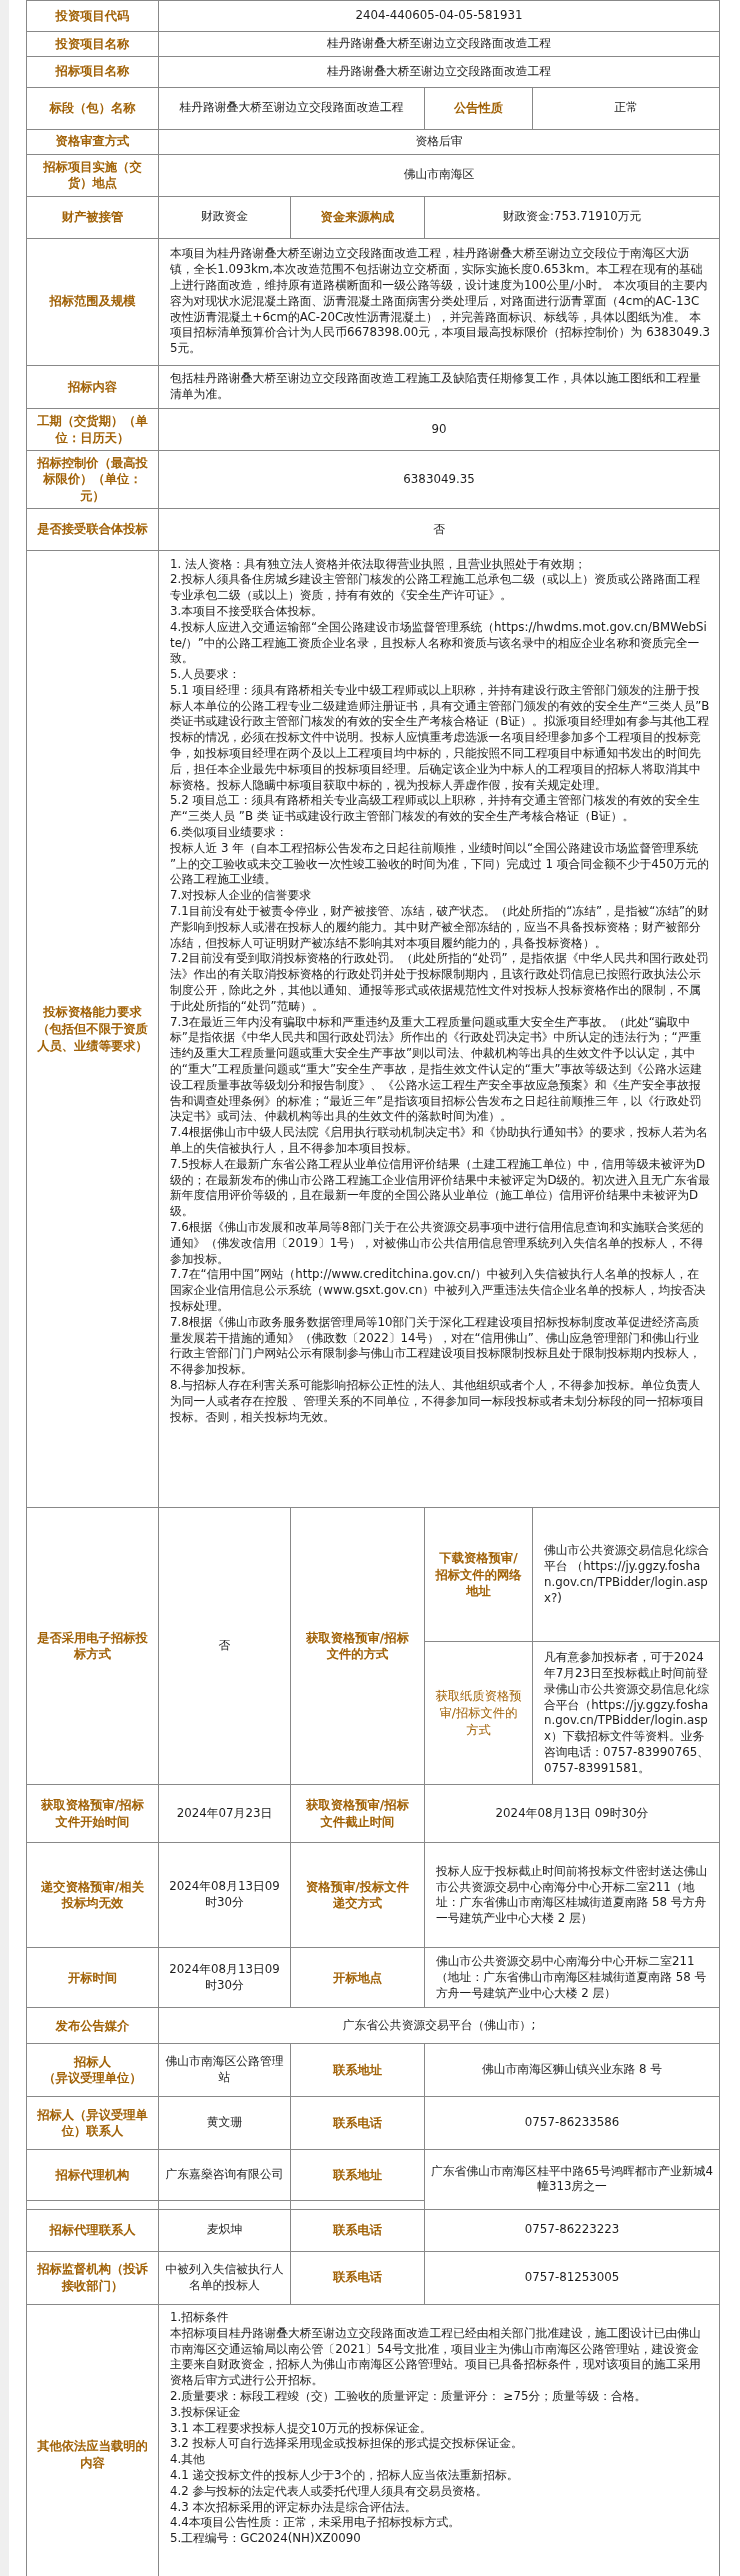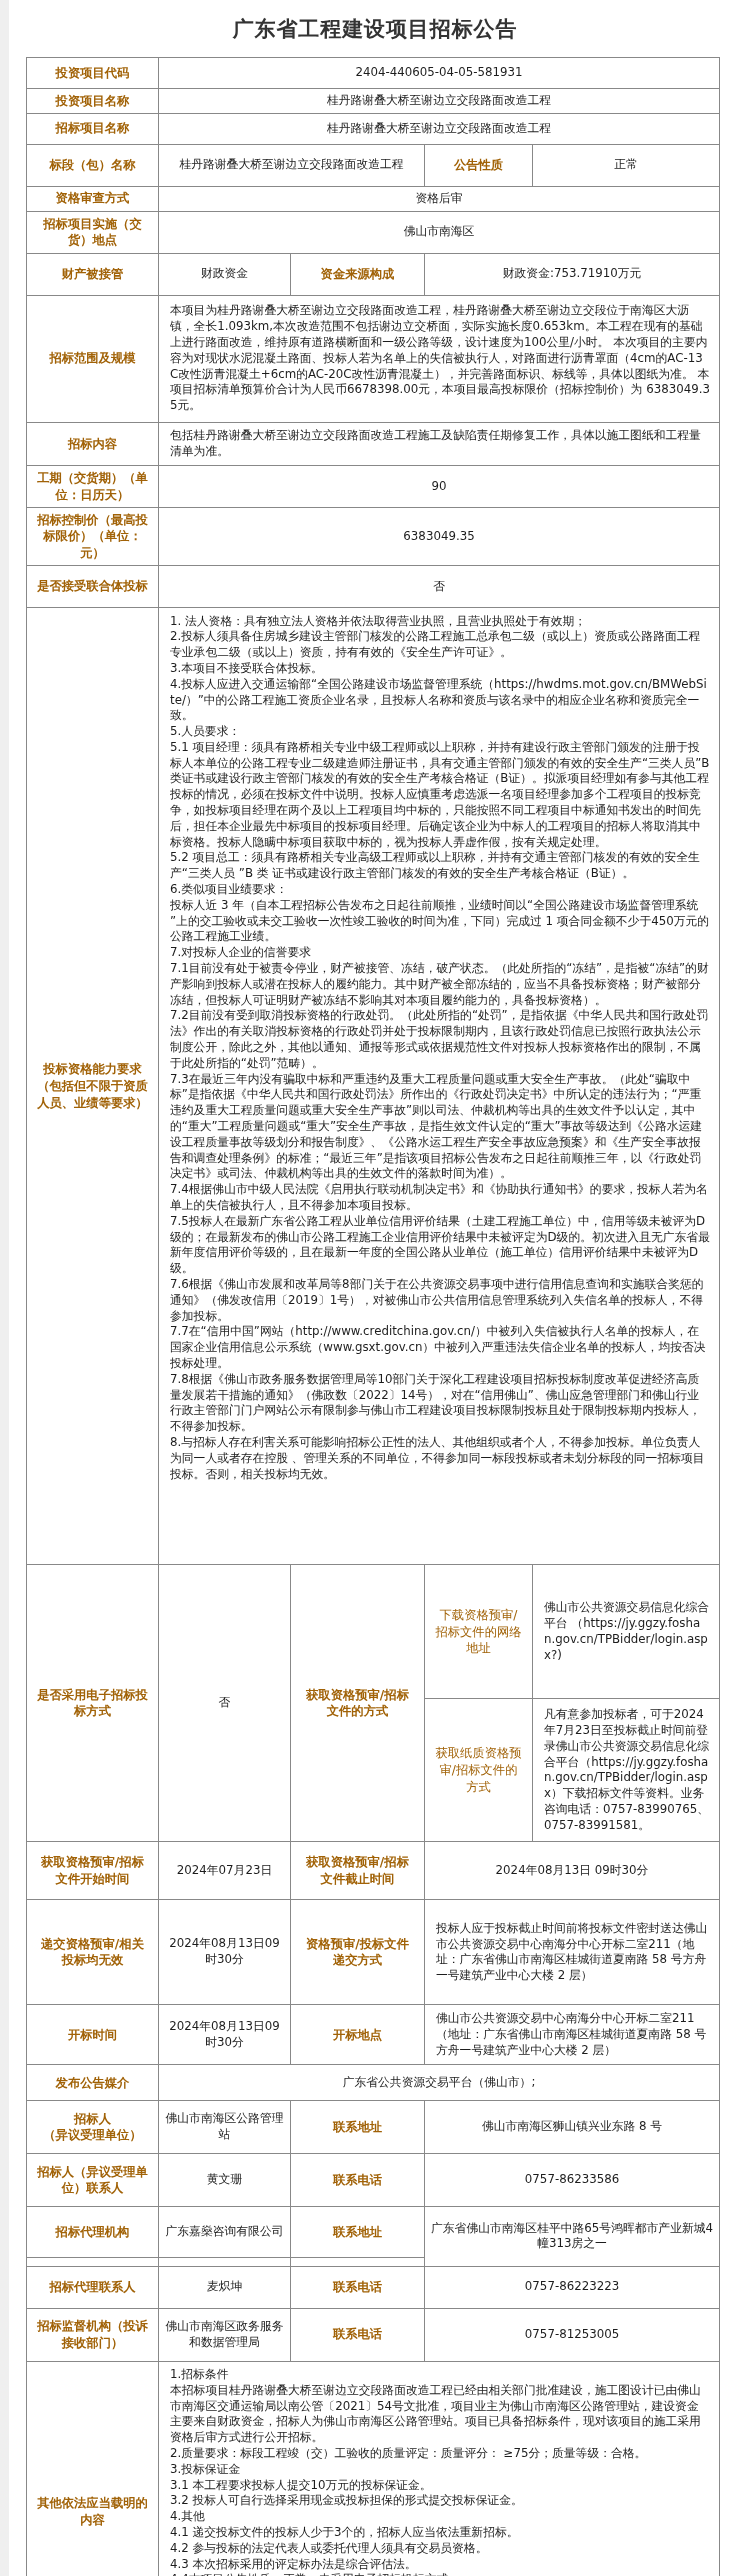--- a/index.html
+++ b/index.html
@@ -54,21 +54,20 @@
     white-space:pre-line;
     padding:5.4px 9px 5.4px 11px;
     line-height:1.34;
   }
   tr.spacer td { padding:0; height:7.3px; }
 </style>
 </head>
 <body>
 
 <div class="page">
-  <h1 class="doc-title">广东省工程建设项目招标公告</h1>
 
   <table class="doc">
     <colgroup>
       <col style="width:132px">
         <col style="width:132px">
         <col style="width:134px">
         <col style="width:108px">
         <col style="width:187px">
     </colgroup>
 
@@ -107,21 +106,21 @@
 
     <tr style="height:42px">
       <td class="lbl">财产被接管</td>
       <td>财政资金</td>
       <td class="lbl">资金来源构成</td>
       <td colspan="2">财政资金:753.71910万元</td>
     </tr>
 
     <tr style="height:127px">
       <td class="lbl">招标范围及规模</td>
-      <td colspan="4" class="txt">本项目为桂丹路谢叠大桥至谢边立交段路面改造工程，桂丹路谢叠大桥至谢边立交段位于南海区大沥镇，全长1.093km,本次改造范围不包括谢边立交桥面，实际实施长度0.653km。本工程在现有的基础上进行路面改造，维持原有道路横断面和一级公路等级，设计速度为100公里/小时。 本次项目的主要内容为对现状水泥混凝土路面、投标人若为名单上的失信被执行人，对路面进行沥青罩面（4cm的AC-13C改性沥青混凝土+6cm的AC-20C改性沥青混凝土），并完善路面标识、标线等，具体以图纸为准。 本项目招标清单预算价合计为人民币6678398.00元，本项目最高投标限价（招标控制价）为 6383049.35元。</td>
+      <td colspan="4" class="txt">本项目为桂丹路谢叠大桥至谢边立交段路面改造工程，桂丹路谢叠大桥至谢边立交段位于南海区大沥镇，全长1.093km,本次改造范围不包括谢边立交桥面，实际实施长度0.653km。本工程在现有的基础上进行路面改造，维持原有道路横断面和一级公路等级，设计速度为100公里/小时。 本次项目的主要内容为对现状水泥混凝土路面、沥青混凝土路面病害分类处理后，对路面进行沥青罩面（4cm的AC-13C改性沥青混凝土+6cm的AC-20C改性沥青混凝土），并完善路面标识、标线等，具体以图纸为准。 本项目招标清单预算价合计为人民币6678398.00元，本项目最高投标限价（招标控制价）为 6383049.35元。</td>
     </tr>
 
     <tr style="height:42px">
       <td class="lbl">招标内容</td>
       <td colspan="4" class="txt">包括桂丹路谢叠大桥至谢边立交段路面改造工程施工及缺陷责任期修复工作，具体以施工图纸和工程量清单为准。</td>
     </tr>
 
     <tr style="height:42px">
       <td class="lbl">工期（交货期）（单位：日历天）</td>
       <td colspan="4">90</td>
@@ -157,21 +156,21 @@
 7.6根据《佛山市发展和改革局等8部门关于在公共资源交易事项中进行信用信息查询和实施联合奖惩的通知》（佛发改信用〔2019〕1号），对被佛山市公共信用信息管理系统列入失信名单的投标人，不得参加投标。
 7.7在“信用中国”网站（http://www.creditchina.gov.cn/）中被列入失信被执行人名单的投标人，在国家企业信用信息公示系统（www.gsxt.gov.cn）中被列入严重违法失信企业名单的投标人，均按否决投标处理。
 7.8根据《佛山市政务服务数据管理局等10部门关于深化工程建设项目招标投标制度改革促进经济高质量发展若干措施的通知》（佛政数〔2022〕14号），对在“信用佛山”、佛山应急管理部门和佛山行业行政主管部门门户网站公示有限制参与佛山市工程建设项目投标限制投标且处于限制投标期内投标人，不得参加投标。
 8.与招标人存在利害关系可能影响招标公正性的法人、其他组织或者个人，不得参加投标。单位负责人为同一人或者存在控股 、管理关系的不同单位，不得参加同一标段投标或者未划分标段的同一招标项目投标。否则，相关投标均无效。</td>
     </tr>
 
     <tr style="height:134px">
       <td class="lbl" rowspan="2">是否采用电子招标投标方式</td>
       <td rowspan="2">否</td>
       <td class="lbl" rowspan="2">获取资格预审/招标文件的方式</td>
-      <td class="lbl" style="font-weight:normal">下载资格预审/招标文件的网络地址</td>
+      <td class="lbl" style="font-weight:bold">下载资格预审/招标文件的网络地址</td>
       <td class="txt">佛山市公共资源交易信息化综合平台 （https://jy.ggzy.foshan.gov.cn/TPBidder/login.aspx?)</td>
     </tr>
     <tr style="height:143px">
       <td class="lbl" style="font-weight:normal">获取纸质资格预审/招标文件的方式</td>
       <td class="txt">凡有意参加投标者，可于2024年7月23日至投标截止时间前登录佛山市公共资源交易信息化综合平台（https://jy.ggzy.foshan.gov.cn/TPBidder/login.aspx）下载招标文件等资料。业务咨询电话：0757-83990765、0757-83991581。</td>
     </tr>
 
     <tr style="height:58px">
       <td class="lbl">获取资格预审/招标文件开始时间</td>
       <td>2024年07月23日</td>
@@ -227,21 +226,21 @@
 
     <tr style="height:42px">
       <td class="lbl">招标代理联系人</td>
       <td>麦炽坤</td>
       <td class="lbl">联系电话</td>
       <td colspan="2">0757-86223223</td>
     </tr>
 
     <tr style="height:53px">
       <td class="lbl">招标监督机构（投诉接收部门）</td>
-      <td>佛山市南海区政务服务和数据管理局</td>
+      <td>中被列入失信被执行人名单的投标人</td>
       <td class="lbl">联系电话</td>
       <td colspan="2">0757-81253005</td>
     </tr>
 
     <tr>
       <td class="lbl">其他依法应当载明的内容</td>
       <td colspan="4" class="txt" style="vertical-align:top; padding-bottom:58px;">1.招标条件
 本招标项目桂丹路谢叠大桥至谢边立交段路面改造工程已经由相关部门批准建设，施工图设计已由佛山市南海区交通运输局以南公管〔2021〕54号文批准，项目业主为佛山市南海区公路管理站，建设资金主要来自财政资金，招标人为佛山市南海区公路管理站。项目已具备招标条件，现对该项目的施工采用资格后审方式进行公开招标。
 2.质量要求：标段工程竣（交）工验收的质量评定：质量评分： ≥75分；质量等级：合格。
 3.投标保证金

